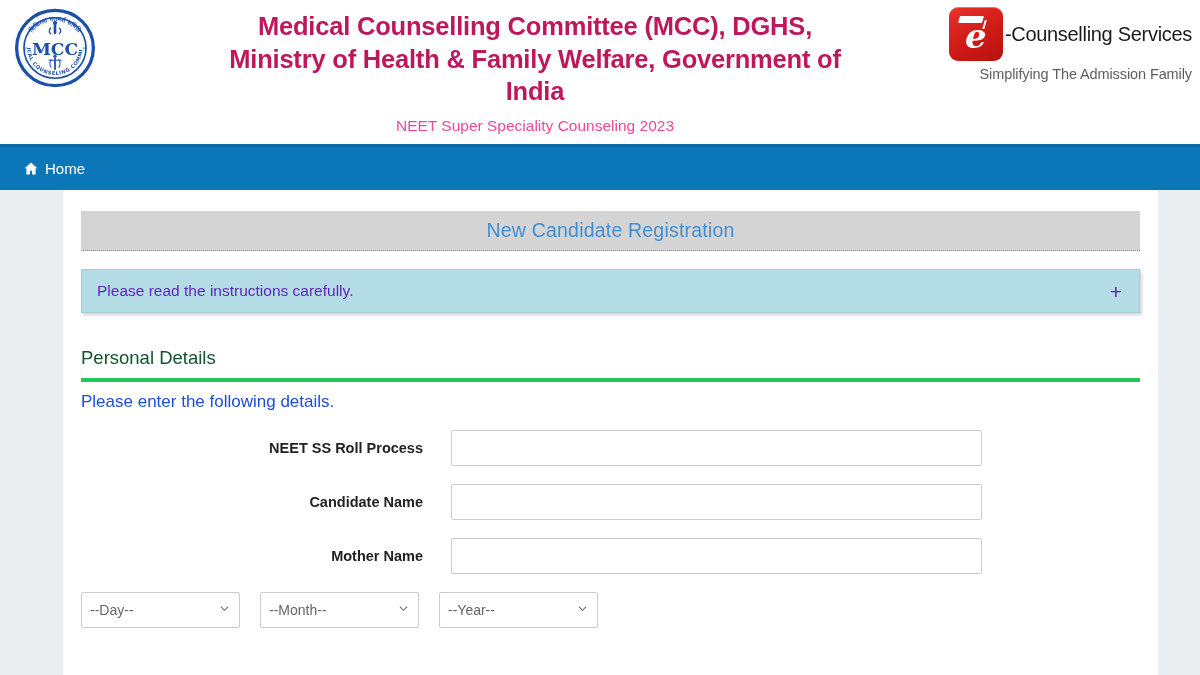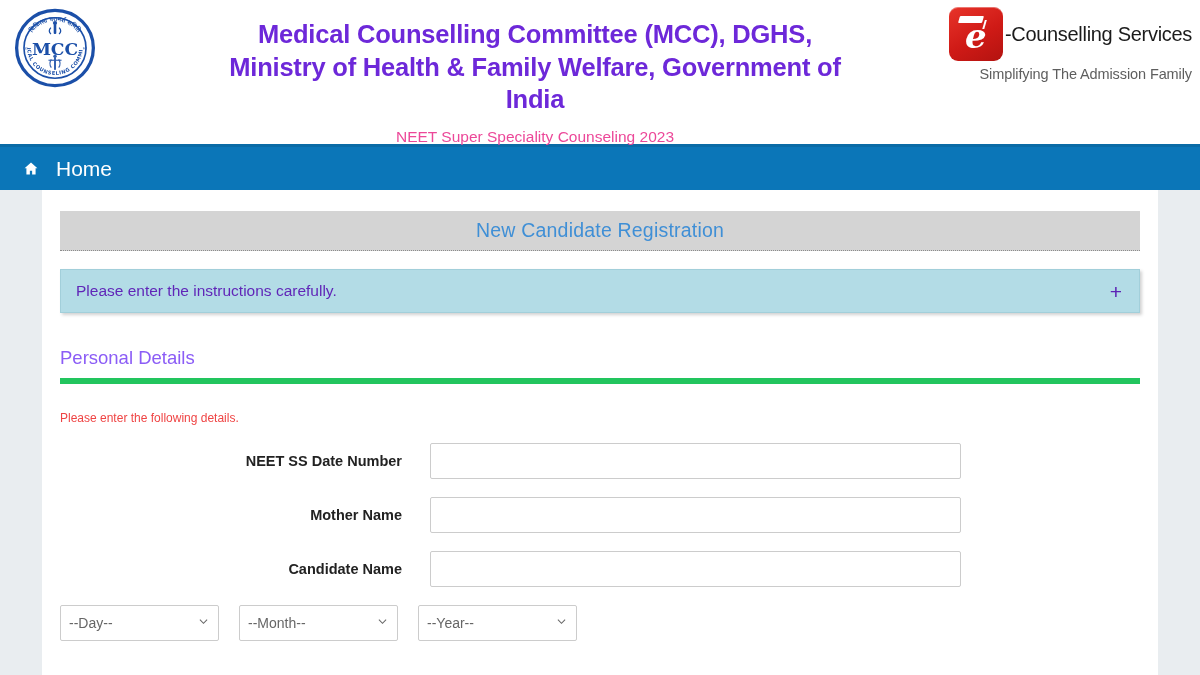--- a/index.html
+++ b/index.html
@@ -31,23 +31,23 @@
   }
   .header-center {
     flex: 1;
     text-align: center;
     padding-top: 6px;
   }
   .header-title {
     font-size: 25.5px;
     font-weight: bold;
     line-height: 1.28;
-    color: #6d28d9;
+    color: #be185d;
     letter-spacing: -0.2px;
-    margin: 12px auto;
+    margin: 4px auto;
     max-width: 640px;
   }
   .header-sub {
     font-size: 15.5px;
     color: #ec4899;
     margin-top: 9px;
   }
   .logo-right {
     width: 240px;
     padding-top: 7px;
@@ -114,32 +114,32 @@
     height: 46px;
     background: #0b76b8;
     border-top: 3px solid #0a6ba6;
     display: flex;
     align-items: center;
     padding-left: 24px;
   }
   .nav-item {
     display: flex;
     align-items: center;
-    gap: 18px;
+    gap: 7px;
     color: #ffffff;
-    font-size: 21px;
+    font-size: 15px;
     cursor: pointer;
   }
   .home-icon { width: 14px; height: 13px; display: block; }
 
   
   .page-wrap {
     height: calc(675px - 144px - 46px);
     background: #e9edf0;
-    padding-left: 42px;
+    padding-left: 63px;
     padding-right: 42px;
   }
   .content-card {
     background: #ffffff;
     height: 100%;
     padding: 21px 18px 0 18px;
     overflow: hidden;
   }
   .panel-heading {
     background: #d4d4d4;
@@ -173,29 +173,29 @@
   .alert-plus {
     color: #5c23b5;
     font-size: 21px;
     line-height: 1;
     font-weight: 400;
     padding-right: 2px;
   }
 
   .section-title {
     margin-top: 34px;
-    color: #8b5cf6;
+    color: #14532d;
     font-size: 18.5px;
     padding-bottom: 9px;
-    border-bottom: 6px solid #22c55e;
+    border-bottom: 4px solid #22c55e;
   }
   .section-sub {
-    margin-top: 27px;
-    color: #ef4444;
-    font-size: 12px;
+    margin-top: 10px;
+    color: #1d4ed8;
+    font-size: 17px;
   }
 
   .form-area { margin-top: 18px; }
   .form-row {
     display: flex;
     align-items: center;
     margin-bottom: 18px;
   }
   .form-label {
     width: 370px;
@@ -303,42 +303,42 @@
 </div>
 
 <div class="page-wrap">
   <div class="content-card">
 
     <div class="panel-heading">
       <span class="panel-heading-text">New Candidate Registration</span>
     </div>
 
     <div class="alert-box">
-      <span class="alert-text">Please enter the instructions carefully.</span>
+      <span class="alert-text">Please read the instructions carefully.</span>
       <span class="alert-plus">+</span>
     </div>
 
     <div class="section-title">Personal Details</div>
     <div class="section-sub">Please enter the following details.</div>
 
     <div class="form-area">
 
       <div class="form-row">
-        <div class="form-label">NEET SS Date Number</div>
+        <div class="form-label">NEET SS Roll Process</div>
         <input class="text-input" type="text" value="" style="">
       </div>
 
+
+      <div class="form-row">
+        <div class="form-label">Candidate Name</div>
+        <input class="text-input" type="text" value="" style="">
+      </div>
 
       <div class="form-row">
         <div class="form-label">Mother Name</div>
-        <input class="text-input" type="text" value="" style="">
-      </div>
-
-      <div class="form-row">
-        <div class="form-label">Candidate Name</div>
         <input class="text-input" type="text" value="" style="">
       </div>
 
       <div class="form-row">
         <div class="dob-group">
 
           <div class="select-wrap">
             <select class="dob-select">
               <option>--Day--</option>
             </select>

